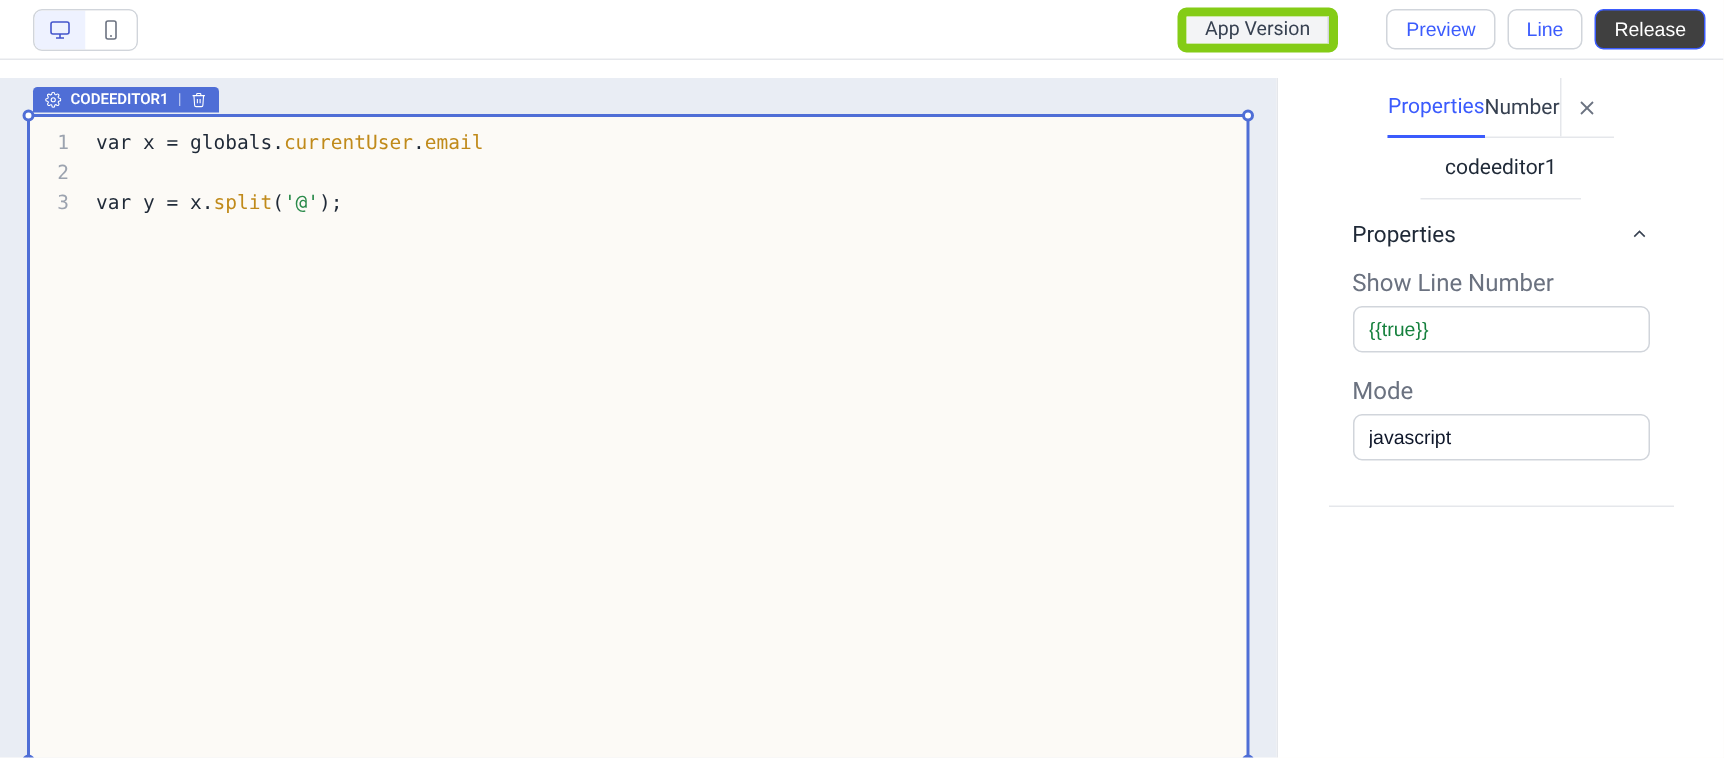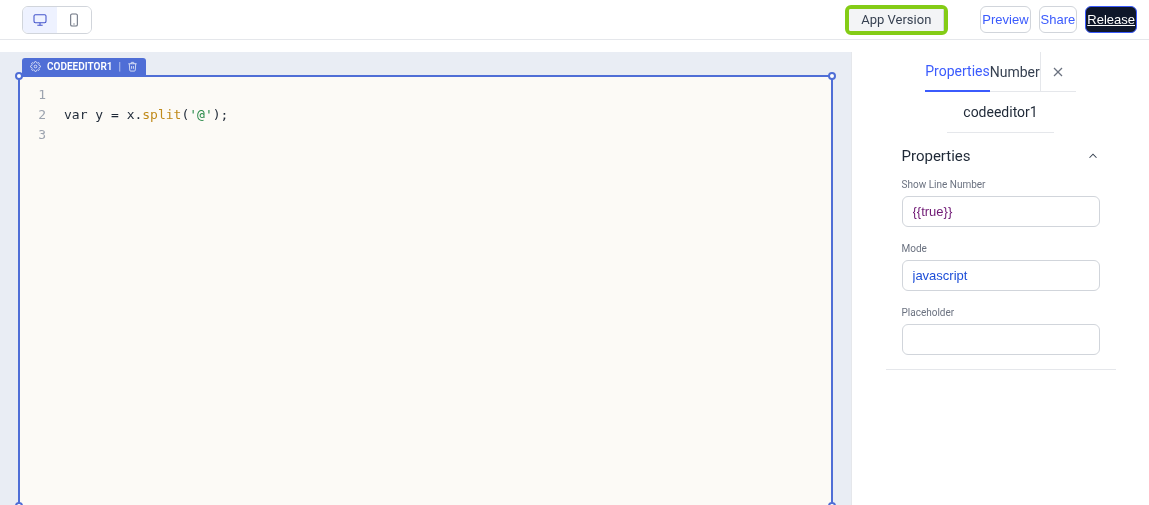--- a/index.html
+++ b/index.html
@@ -41,21 +41,21 @@
     }
     .device-btn.active { background: #eef2ff; }
     .device-btn svg { width: 16px; height: 16px; stroke: #4455cc; fill: none; stroke-width: 1.6; }
     .device-btn:not(.active) svg { stroke: #6b7280; }
 
     .topbar-spacer { flex: 1; }
 
     .appver-group {
       display: flex;
       align-items: center;
-      border: 4px solid #84cc16;
+      border: 6px solid #84cc16;
       border-radius: 6px;
       height: 30px;
       overflow: hidden;
     }
     .appver-label {
       background: #f3f4f6;
       padding: 0 12px;
       height: 100%;
       display: flex;
       align-items: center;
@@ -71,29 +71,29 @@
       align-items: center;
       justify-content: space-between;
       font-size: 13px;
       cursor: pointer;
       color: #374151;
     }
     .appver-select .chev { color: #9ca3af; }
 
     .topbar-actions { display: flex; gap: 8px; margin-left: 32px; }
     .btn {
-      padding: 5px 1px;
+      padding: 5px 12px;
       border-radius: 6px;
       font-size: 13px;
       cursor: pointer;
       border: 1px solid #d1d5db;
       background: #fff;
       color: #3b5bfd;
     }
-    .btn-primary { background: #0f172a; color: #fff; border-color: #3b5bfd; text-decoration: underline; }
+    .btn-primary { background: #404040; color: #fff; border-color: #3b5bfd; }
 
     
     .main {
       display: flex;
       height: calc(100% - 40px);
       margin-top: 12px;
     }
     .canvas {
       flex: 1;
       background: #e9edf4;
@@ -220,34 +220,34 @@
       display: flex;
       justify-content: space-between;
       align-items: center;
       font-size: 15px;
       color: #1f2937;
       cursor: pointer;
     }
     .section-body { margin-top: 14px; }
     .field { margin-bottom: 16px; }
     .field-label {
-      font-size: 10px;
+      font-size: 16px;
       color: #6b7280;
       margin-bottom: 6px;
       display: block;
     }
     .field-input {
       width: 100%;
       border: 1px solid #d1d5db;
       border-radius: 6px;
       padding: 7px 10px;
       font-size: 13px;
-      color: #1d4ed8;
-    }
-    .field-input.expr { color: #701a75; }
+      color: #0f172a;
+    }
+    .field-input.expr { color: #15803d; }
     .chev-svg { width: 14px; height: 14px; stroke: #374151; fill: none; stroke-width: 1.8; }
     .section-layout { padding: 18px 16px; }
   </style>
 </head>
 <body>
 
 <div class="topbar">
   <div class="topbar-left">
     <div class="device-group">
       <div class="device-btn active">
@@ -267,21 +267,21 @@
   </div>
 
   <div class="topbar-spacer"></div>
 
   <div class="appver-group">
     <div class="appver-label">App Version</div>
   </div>
 
   <div class="topbar-actions">
     <button class="btn">Preview</button>
-    <button class="btn">Share</button>
+    <button class="btn">Line</button>
     <button class="btn btn-primary">Release</button>
   </div>
 </div>
 
 <div class="main">
   <div class="canvas">
     <div class="comp-tag">
       <svg viewBox="0 0 24 24">
           <circle cx="12" cy="12" r="3"></circle>
           <path d="M19.4 15a1.65 1.65 0 0 0 .33 1.82l.06.06a2 2 0 1 1-2.83 2.83l-.06-.06a1.65 1.65 0 0 0-1.82-.33 1.65 1.65 0 0 0-1 1.51V21a2 2 0 0 1-4 0v-.09a1.65 1.65 0 0 0-1-1.51 1.65 1.65 0 0 0-1.82.33l-.06.06a2 2 0 1 1-2.83-2.83l.06-.06a1.65 1.65 0 0 0 .33-1.82 1.65 1.65 0 0 0-1.51-1H3a2 2 0 0 1 0-4h.09a1.65 1.65 0 0 0 1.51-1 1.65 1.65 0 0 0-.33-1.82l-.06-.06a2 2 0 1 1 2.83-2.83l.06.06a1.65 1.65 0 0 0 1.82.33h0a1.65 1.65 0 0 0 1-1.51V3a2 2 0 0 1 4 0v.09a1.65 1.65 0 0 0 1 1.51h0a1.65 1.65 0 0 0 1.82-.33l.06-.06a2 2 0 1 1 2.83 2.83l-.06.06a1.65 1.65 0 0 0-.33 1.82v0a1.65 1.65 0 0 0 1.51 1H21a2 2 0 0 1 0 4h-.09a1.65 1.65 0 0 0-1.51 1z"></path>
@@ -303,20 +303,21 @@
       <div class="handle bl"></div>
       <div class="handle br"></div>
 
       <div class="code-area">
         <div class="gutter">
           <div>1</div>
           <div>2</div>
           <div>3</div>
         </div>
         <div class="code-lines">
+          <div><span class="tok-kw">var</span> <span class="tok-var">x</span> <span class="tok-op">=</span> <span class="tok-obj">globals</span>.<span class="tok-prop">currentUser</span>.<span class="tok-prop">email</span></div>
           <div>&nbsp;</div>
           <div><span class="tok-kw">var</span> <span class="tok-var">y</span> <span class="tok-op">=</span> <span class="tok-obj">x</span>.<span class="tok-fn">split</span>(<span class="tok-str">'@'</span>);</div>
         </div>
       </div>
     </div>
   </div>
 
   <div class="panel">
     <div class="panel-tabs">
       <div class="panel-tab active">Properties</div>
@@ -340,21 +341,17 @@
       </div>
       <div class="section-body">
         <div class="field">
           <label class="field-label">Show Line Number</label>
           <input class="field-input expr" value="{{true}}" style="">
         </div>
         <div class="field">
           <label class="field-label">Mode</label>
           <input class="field-input" value="javascript" style="">
         </div>
-        <div class="field" style="margin-bottom:0">
-          <label class="field-label">Placeholder</label>
-          <input class="field-input" value="" style="">
-        </div>
       </div>
     </div>
 
   </div>
 </div>
 
 </body></html>

